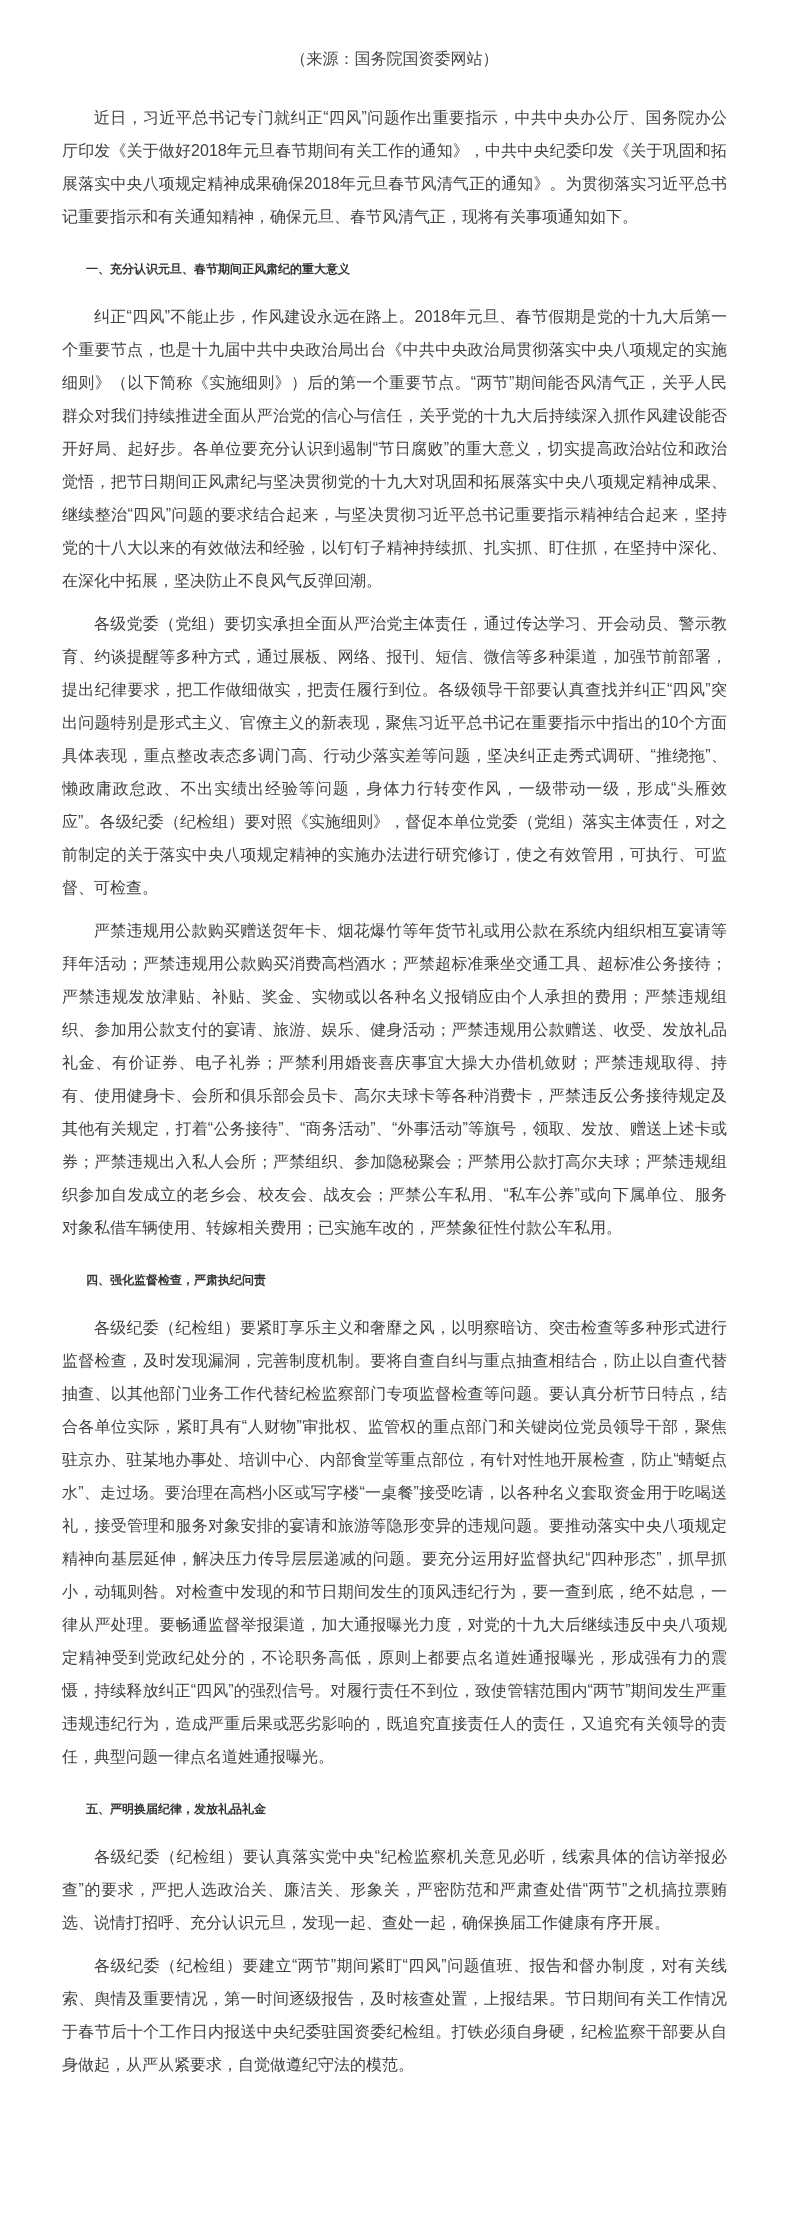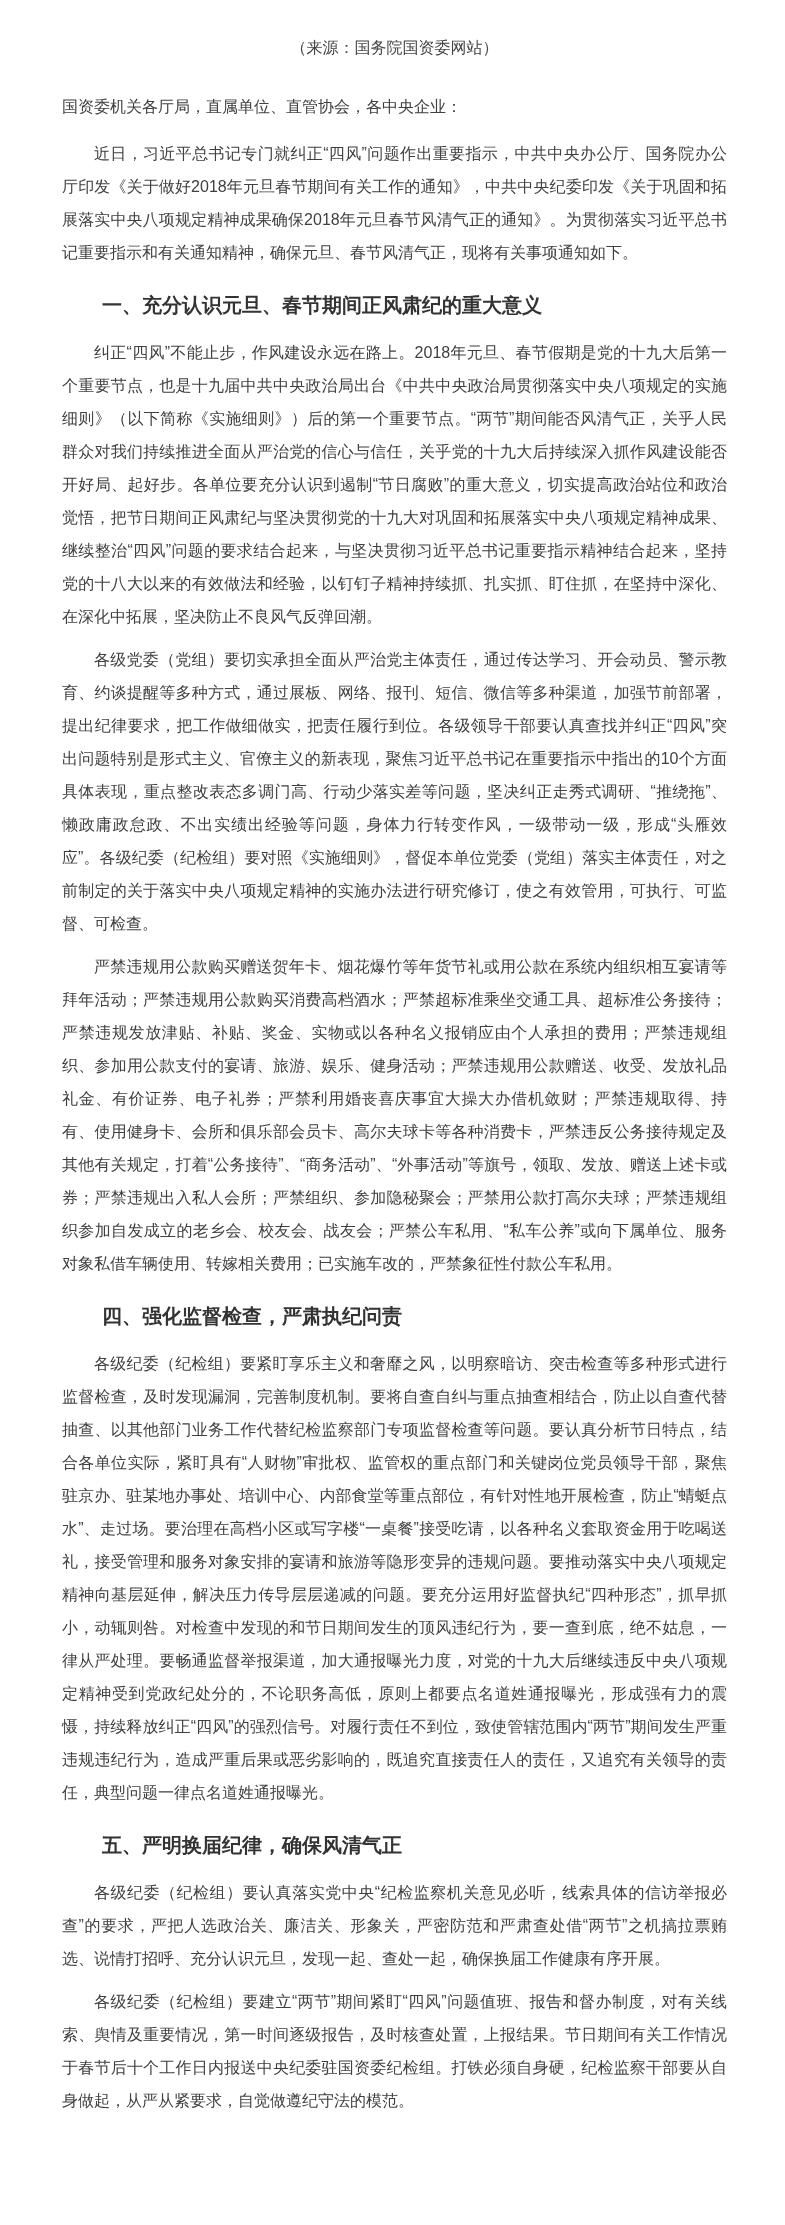--- a/index.html
+++ b/index.html
@@ -5,21 +5,21 @@
   html, body {
     margin: 0;
     padding: 0;
     background: #ffffff;
   }
   .page {
     position: relative;
     width: 785px;
     height: 2225px;
     box-sizing: border-box;
-    padding: 19px 58px 0 62px;
+    padding: 30px 58px 0 62px;
     background: #ffffff;
     font-family: "Liberation Sans", sans-serif;
     font-size: 16px;
     line-height: 33px;
     color: #404040;
     overflow: hidden;
     text-align: justify;
   }
   .source-line {
     text-align: center;
@@ -29,47 +29,46 @@
   }
   .salutation {
     margin: 0 0 14px 0;
     text-indent: 0;
   }
   p.body-para {
     margin: 10px 0;
     text-indent: 2em;
   }
   h2.sec-heading {
-    font-size: 20px;
+    font-size: 12px;
     line-height: 33px;
     font-weight: bold;
     color: #333333;
     margin: 20px 0 14px 0;
     text-indent: 2em;
     text-align: left;
   }
 </style>
 </head>
 <body>
 
 <div class="page">
 
   <div class="source-line">（来源：国务院国资委网站）</div>
 
-  <div class="salutation">国资委机关各厅局，直属单位、直管协会，各中央企业：</div>
 
   <p class="body-para">近日，习近平总书记专门就纠正“四风”问题作出重要指示，中共中央办公厅、国务院办公厅印发《关于做好2018年元旦春节期间有关工作的通知》，中共中央纪委印发《关于巩固和拓展落实中央八项规定精神成果确保2018年元旦春节风清气正的通知》。为贯彻落实习近平总书记重要指示和有关通知精神，确保元旦、春节风清气正，现将有关事项通知如下。</p>
 
   <h2 class="sec-heading">一、充分认识元旦、春节期间正风肃纪的重大意义</h2>
   <p class="body-para">纠正“四风”不能止步，作风建设永远在路上。2018年元旦、春节假期是党的十九大后第一个重要节点，也是十九届中共中央政治局出台《中共中央政治局贯彻落实中央八项规定的实施细则》（以下简称《实施细则》）后的第一个重要节点。“两节”期间能否风清气正，关乎人民群众对我们持续推进全面从严治党的信心与信任，关乎党的十九大后持续深入抓作风建设能否开好局、起好步。各单位要充分认识到遏制“节日腐败”的重大意义，切实提高政治站位和政治觉悟，把节日期间正风肃纪与坚决贯彻党的十九大对巩固和拓展落实中央八项规定精神成果、继续整治“四风”问题的要求结合起来，与坚决贯彻习近平总书记重要指示精神结合起来，坚持党的十八大以来的有效做法和经验，以钉钉子精神持续抓、扎实抓、盯住抓，在坚持中深化、在深化中拓展，坚决防止不良风气反弹回潮。</p>
 
   <p class="body-para">各级党委（党组）要切实承担全面从严治党主体责任，通过传达学习、开会动员、警示教育、约谈提醒等多种方式，通过展板、网络、报刊、短信、微信等多种渠道，加强节前部署，提出纪律要求，把工作做细做实，把责任履行到位。各级领导干部要认真查找并纠正“四风”突出问题特别是形式主义、官僚主义的新表现，聚焦习近平总书记在重要指示中指出的10个方面具体表现，重点整改表态多调门高、行动少落实差等问题，坚决纠正走秀式调研、“推绕拖”、懒政庸政怠政、不出实绩出经验等问题，身体力行转变作风，一级带动一级，形成“头雁效应”。各级纪委（纪检组）要对照《实施细则》，督促本单位党委（党组）落实主体责任，对之前制定的关于落实中央八项规定精神的实施办法进行研究修订，使之有效管用，可执行、可监督、可检查。</p>
 
   <p class="body-para">严禁违规用公款购买赠送贺年卡、烟花爆竹等年货节礼或用公款在系统内组织相互宴请等拜年活动；严禁违规用公款购买消费高档酒水；严禁超标准乘坐交通工具、超标准公务接待；严禁违规发放津贴、补贴、奖金、实物或以各种名义报销应由个人承担的费用；严禁违规组织、参加用公款支付的宴请、旅游、娱乐、健身活动；严禁违规用公款赠送、收受、发放礼品礼金、有价证券、电子礼券；严禁利用婚丧喜庆事宜大操大办借机敛财；严禁违规取得、持有、使用健身卡、会所和俱乐部会员卡、高尔夫球卡等各种消费卡，严禁违反公务接待规定及其他有关规定，打着“公务接待”、“商务活动”、“外事活动”等旗号，领取、发放、赠送上述卡或券；严禁违规出入私人会所；严禁组织、参加隐秘聚会；严禁用公款打高尔夫球；严禁违规组织参加自发成立的老乡会、校友会、战友会；严禁公车私用、“私车公养”或向下属单位、服务对象私借车辆使用、转嫁相关费用；已实施车改的，严禁象征性付款公车私用。</p>
 
   <h2 class="sec-heading">四、强化监督检查，严肃执纪问责</h2>
   <p class="body-para">各级纪委（纪检组）要紧盯享乐主义和奢靡之风，以明察暗访、突击检查等多种形式进行监督检查，及时发现漏洞，完善制度机制。要将自查自纠与重点抽查相结合，防止以自查代替抽查、以其他部门业务工作代替纪检监察部门专项监督检查等问题。要认真分析节日特点，结合各单位实际，紧盯具有“人财物”审批权、监管权的重点部门和关键岗位党员领导干部，聚焦驻京办、驻某地办事处、培训中心、内部食堂等重点部位，有针对性地开展检查，防止“蜻蜓点水”、走过场。要治理在高档小区或写字楼“一桌餐”接受吃请，以各种名义套取资金用于吃喝送礼，接受管理和服务对象安排的宴请和旅游等隐形变异的违规问题。要推动落实中央八项规定精神向基层延伸，解决压力传导层层递减的问题。要充分运用好监督执纪“四种形态”，抓早抓小，动辄则咎。对检查中发现的和节日期间发生的顶风违纪行为，要一查到底，绝不姑息，一律从严处理。要畅通监督举报渠道，加大通报曝光力度，对党的十九大后继续违反中央八项规定精神受到党政纪处分的，不论职务高低，原则上都要点名道姓通报曝光，形成强有力的震慑，持续释放纠正“四风”的强烈信号。对履行责任不到位，致使管辖范围内“两节”期间发生严重违规违纪行为，造成严重后果或恶劣影响的，既追究直接责任人的责任，又追究有关领导的责任，典型问题一律点名道姓通报曝光。</p>
 
-  <h2 class="sec-heading">五、严明换届纪律，确保风清气正</h2>
+  <h2 class="sec-heading">五、严明换届纪律，发放礼品礼金</h2>
   <p class="body-para">各级纪委（纪检组）要认真落实党中央“纪检监察机关意见必听，线索具体的信访举报必查”的要求，严把人选政治关、廉洁关、形象关，严密防范和严肃查处借“两节”之机搞拉票贿选、说情打招呼、充分认识元旦，发现一起、查处一起，确保换届工作健康有序开展。</p>
   <p class="body-para">各级纪委（纪检组）要建立“两节”期间紧盯“四风”问题值班、报告和督办制度，对有关线索、舆情及重要情况，第一时间逐级报告，及时核查处置，上报结果。节日期间有关工作情况于春节后十个工作日内报送中央纪委驻国资委纪检组。打铁必须自身硬，纪检监察干部要从自身做起，从严从紧要求，自觉做遵纪守法的模范。</p>
 
 </div>
 
 </body></html>

